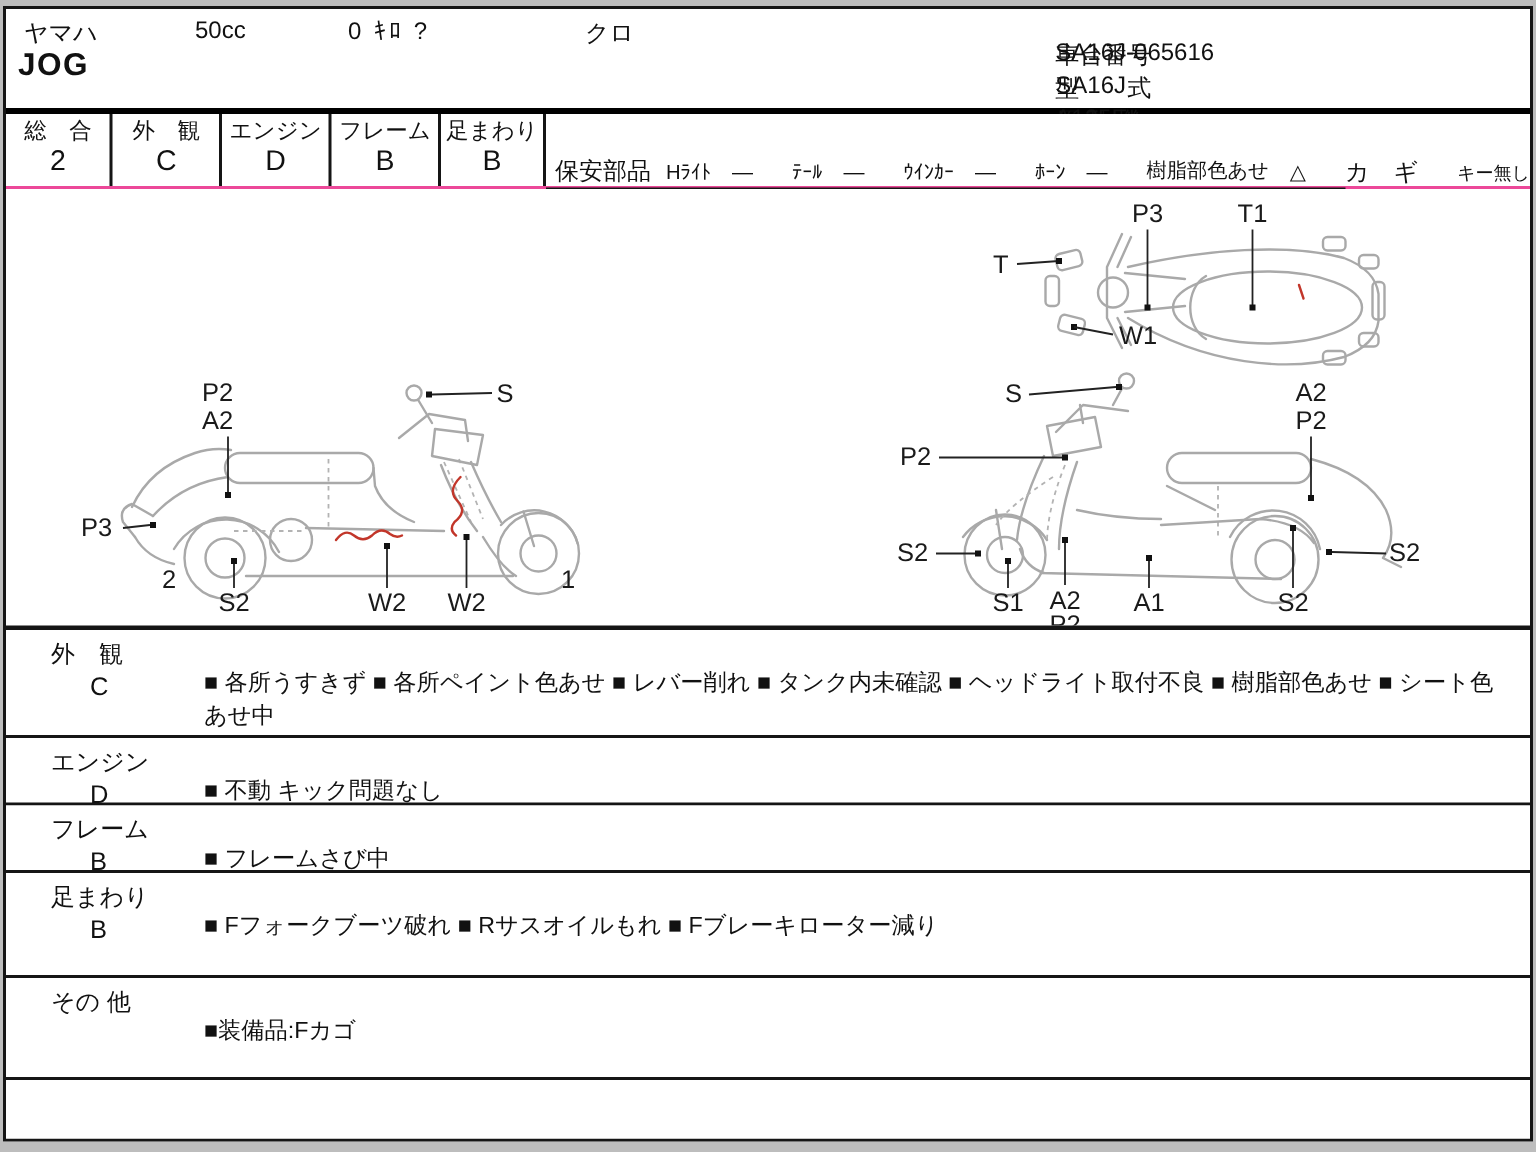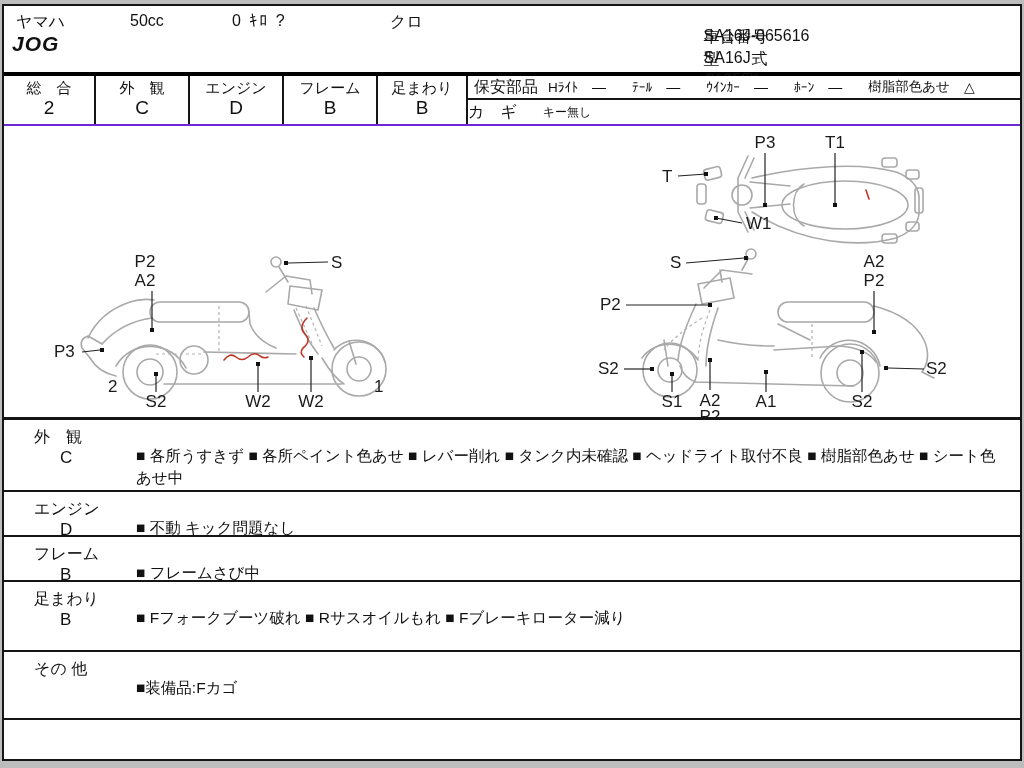--- a/index.html
+++ b/index.html
@@ -16,31 +16,31 @@
     border:2px solid #151515;
   }
   .section{position:absolute;left:0;right:0;box-sizing:border-box;background:#fff;}
   
   .hdr{top:0;height:70px;border-bottom:4px solid #000000;}
   .hdr span{position:absolute;font-size:16px;white-space:pre;}
   .hdr .maker{left:12px;top:6px;}
   .hdr .disp{left:126px;top:6px;}
   .hdr .mileage{left:228px;top:6px;letter-spacing:2px;}
   .hdr .color{left:386px;top:6px;}
-  .hdr .model{left:8px;top:26px;font-size:21px;font-weight:bold;letter-spacing:1px;font-style:italic;}
+  .hdr .model{left:8px;top:26px;font-size:21px;font-weight:bold;letter-spacing:1px;}
   .idblock{position:absolute;left:664px;top:3px;}
   .idrow{height:22px;font-size:16px;white-space:pre;}
   .idrow .lbl{display:inline-block;width:84px;}
   
-  .grades{top:70px;height:50px;border-bottom:2px solid #6d28d9;display:flex;}
+  .grades{top:70px;height:50px;border-bottom:2px solid #ec4899;display:flex;}
   .gcell{box-sizing:border-box;border-right:2px solid #151515;text-align:center;padding-top:3px;}
   .gcell .glabel{font-size:15px;white-space:pre;display:block;line-height:18px;}
   .gcell .gvalue{font-size:19px;display:block;line-height:22px;}
   .g0{width:92px}.g1{width:94px}.g2{width:94px}.g3{width:94px}.g4{width:90px}
-  .safety{flex:1;border-right:none;display:flex;flex-direction:column;text-align:left;padding:0;}
+  .safety{flex:1;border-right:none;display:flex;text-align:left;padding:0;margin-top:27px;}
   .sp-top{height:24px;box-sizing:border-box;border-bottom:2px solid #151515;display:flex;align-items:center;padding-left:6px;}
   .sp-label{font-size:16px;white-space:pre;margin-right:10px;}
   .sp-item{display:flex;align-items:center;margin-right:0;}
   .sp-name{font-size:13.5px;white-space:pre;}
   .sp-status{font-size:14px;margin-left:14px;margin-right:26px;}
   .sp-key{height:24px;display:flex;align-items:center;}
   .key-label{font-size:16px;white-space:pre;}
   .key-value{font-size:12px;margin-left:26px;white-space:pre;}
   
   .diagram{top:120px;height:294px;border-bottom:3px solid #151515;}

